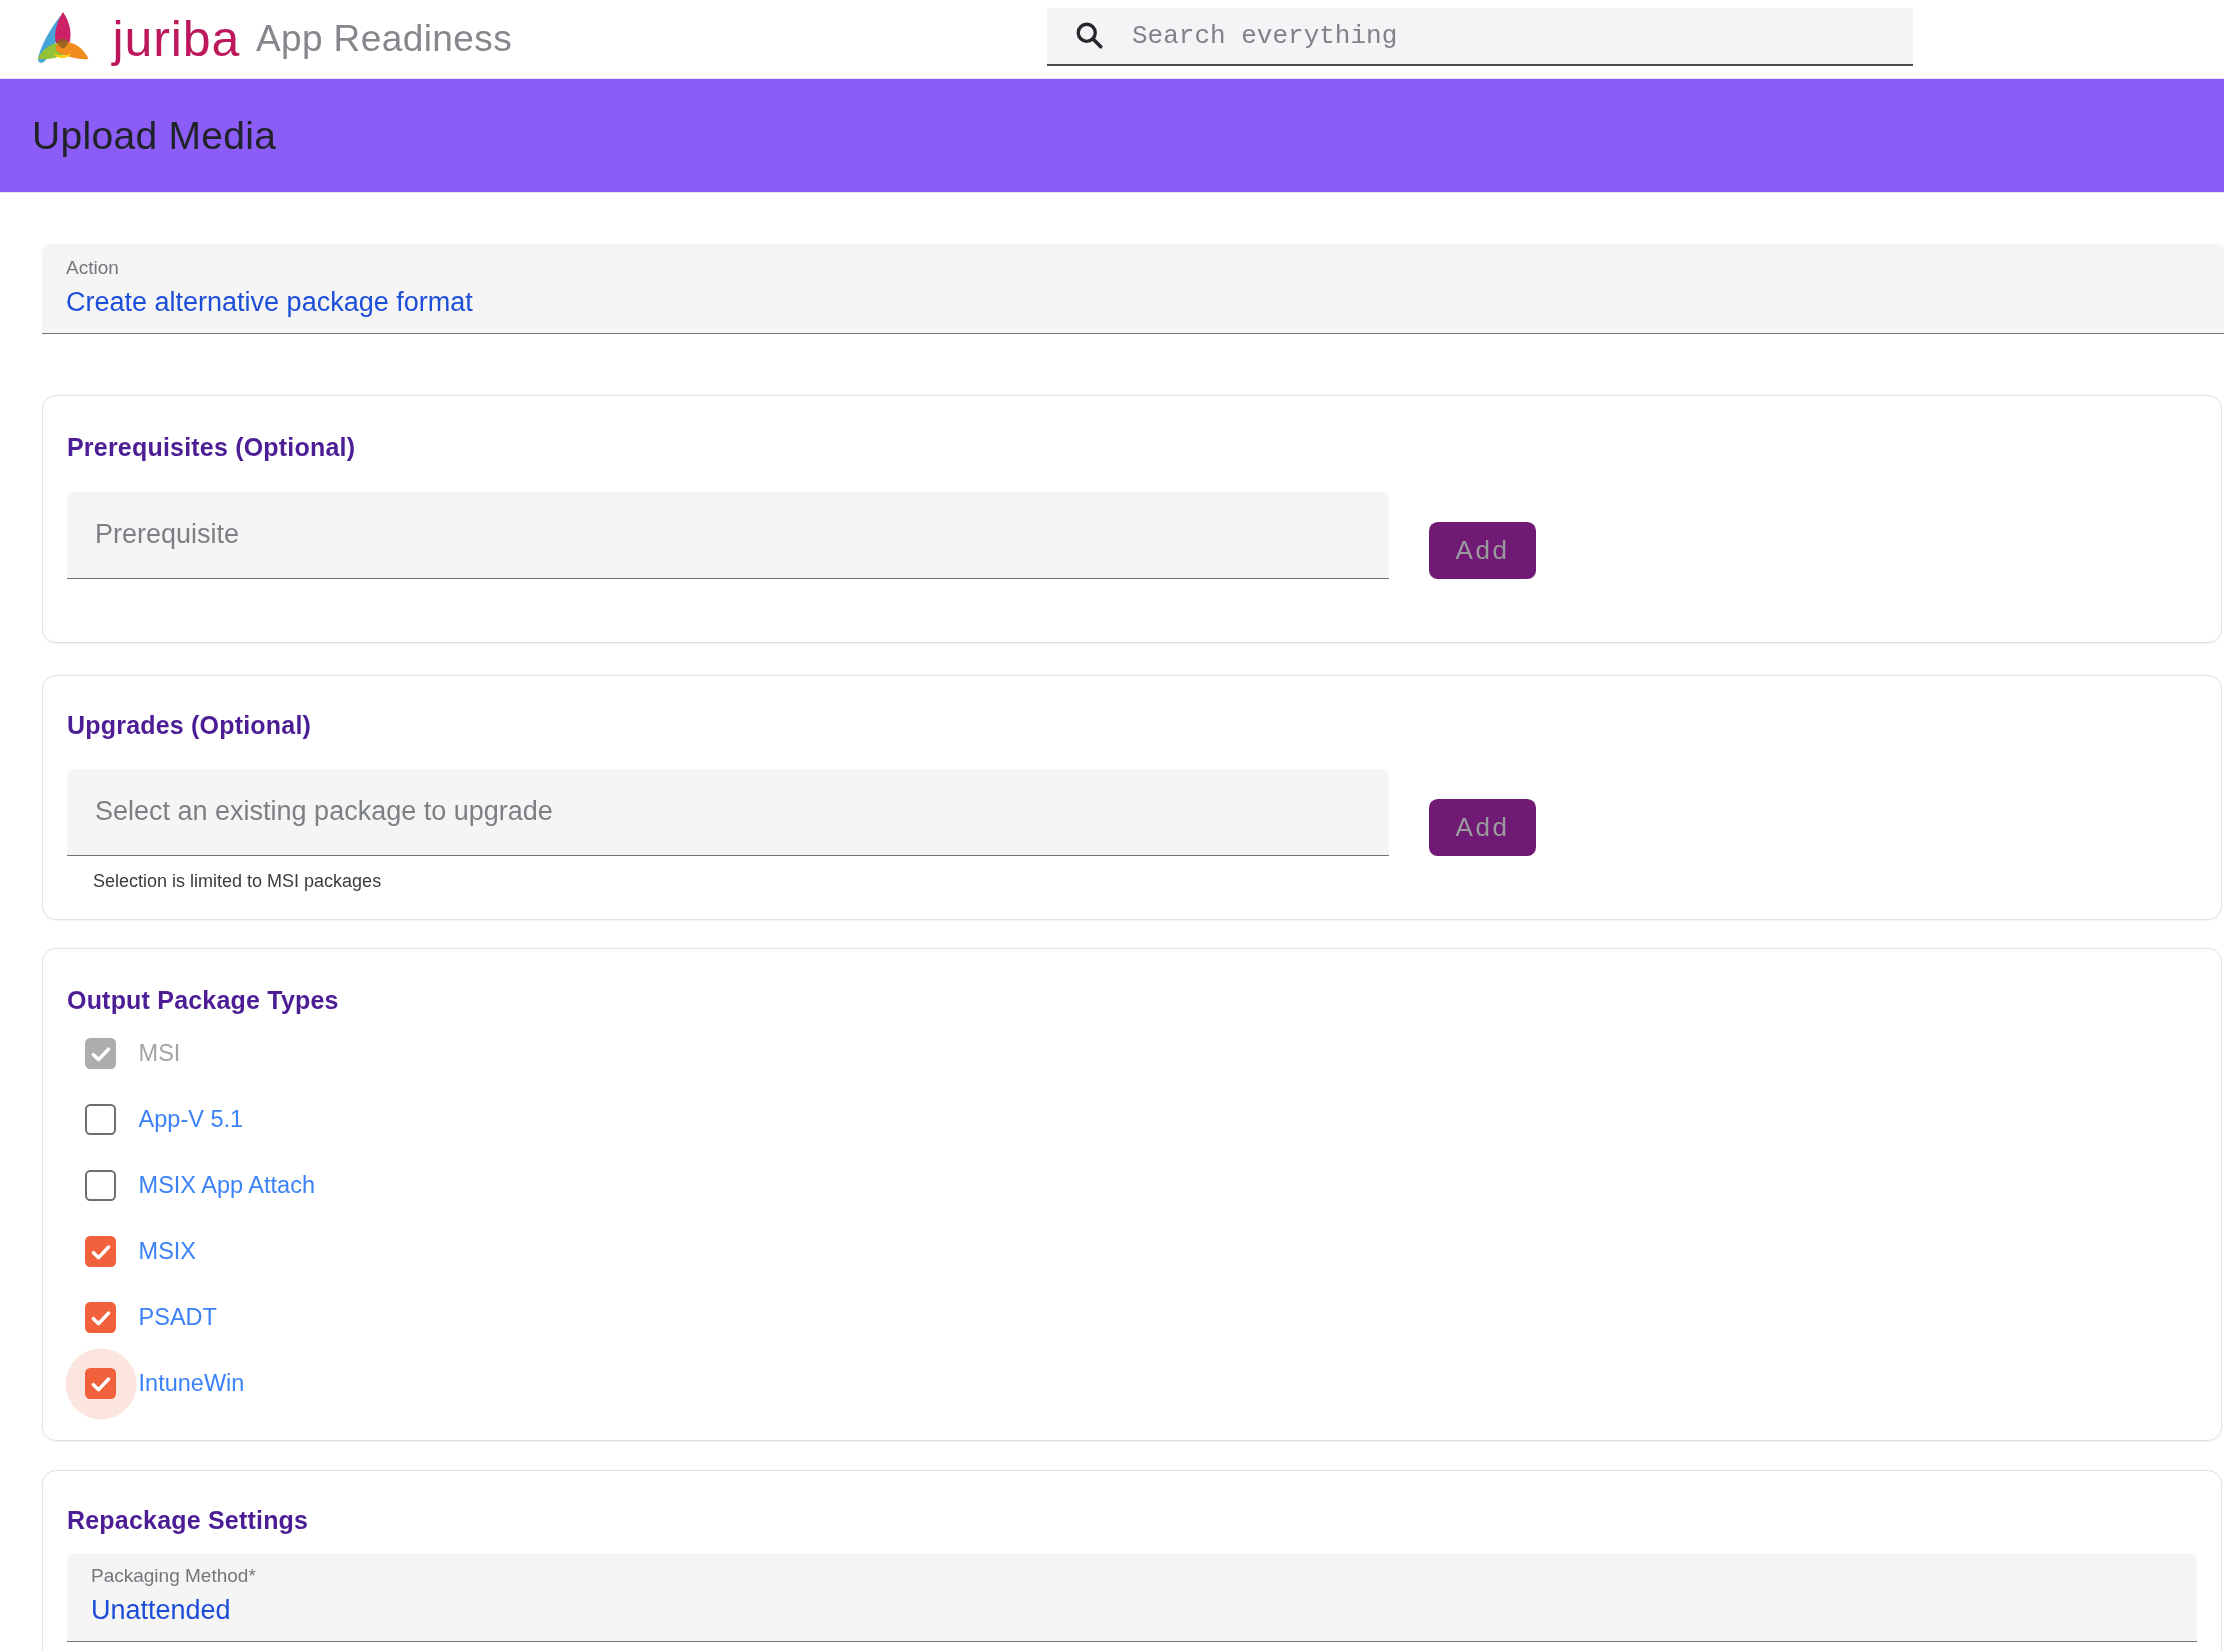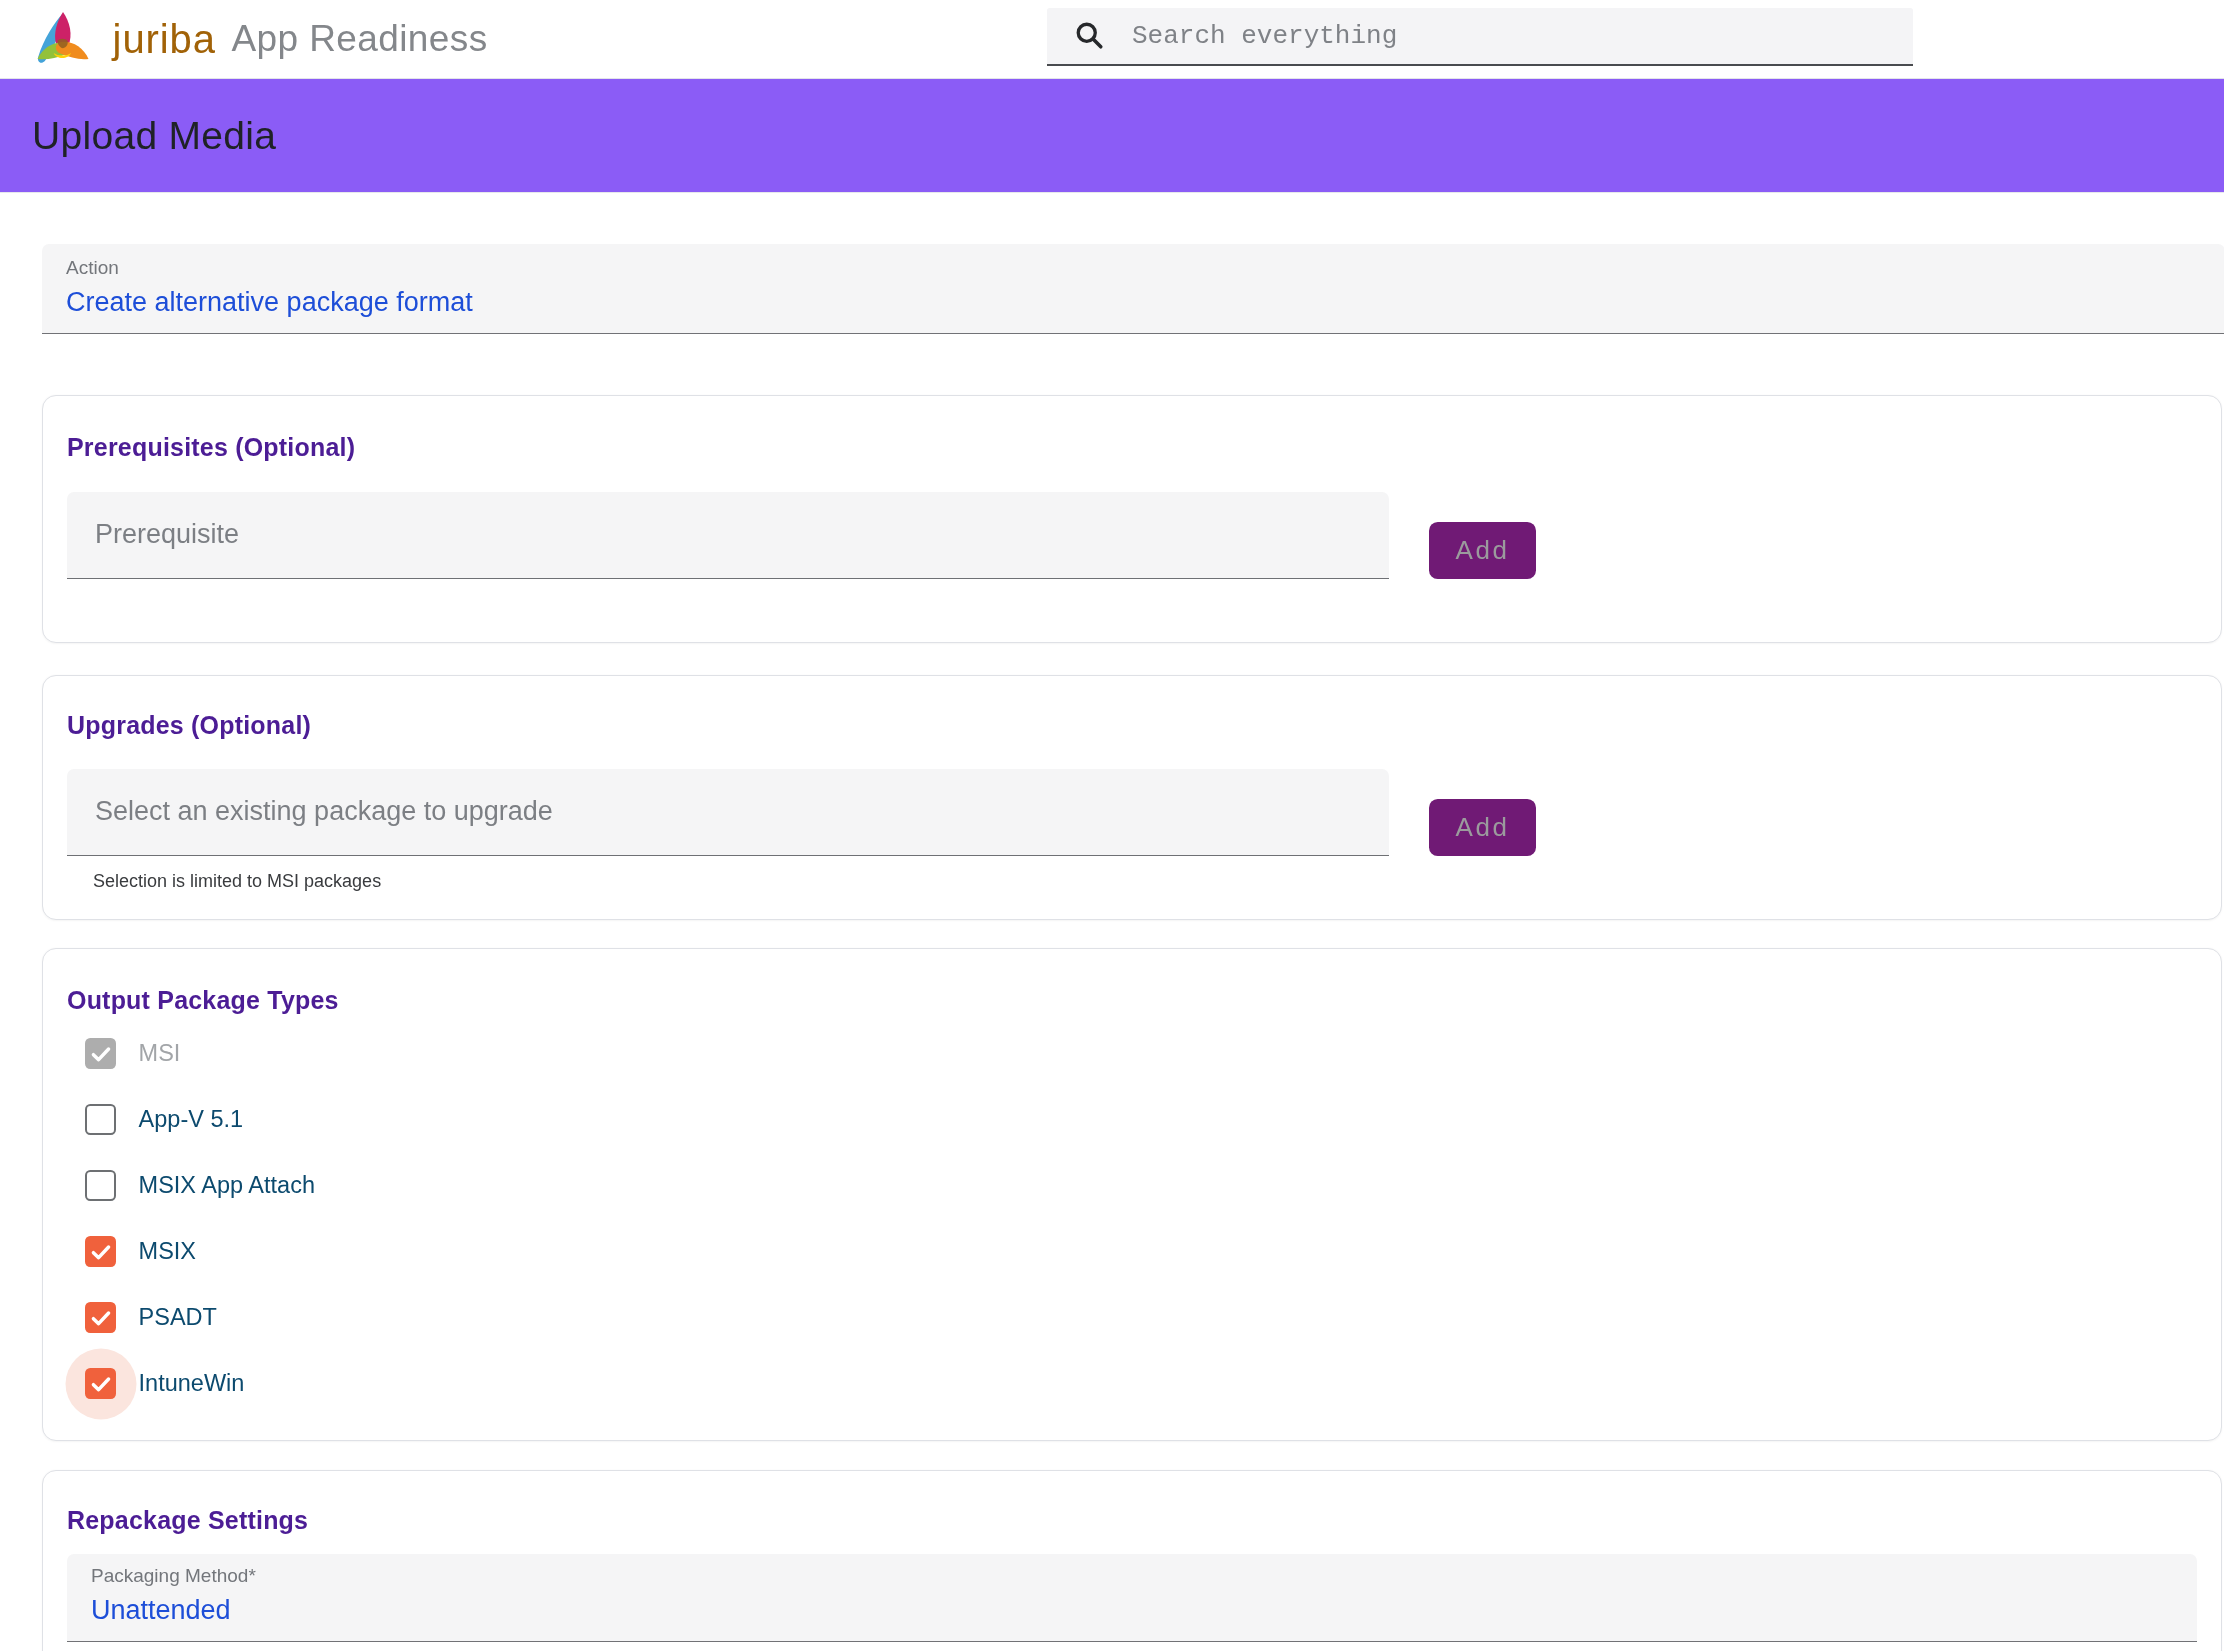--- a/index.html
+++ b/index.html
@@ -5,21 +5,21 @@
   html,body{margin:0;padding:0;}
   body{
     width:2225px;height:1651px;overflow:hidden;background:#ffffff;
     font-family:"Liberation Sans", sans-serif;color:#202226;
     --accent:#F0613C; --cbx-disabled:#ADADAD; --halo:#FBE5DE;
   }
   
   .header{position:relative;height:78px;background:#fff;}
   .brand{position:absolute;left:29px;top:9.6px;display:flex;align-items:center;}
   .logo-svg{width:68px;height:59px;}
-  .brand-name{margin-left:15.6px;font-size:40px;color:#a16207;letter-spacing:0.9px;}
+  .brand-name{margin-left:15.6px;font-size:50px;color:#be185d;letter-spacing:0.9px;}
   .brand-app{margin-left:15.6px;font-size:37px;color:#84878b;letter-spacing:0.4px;}
   .search{position:absolute;left:1047px;top:7.8px;width:866px;height:58px;background:#f4f4f6;
     border-bottom:2.6px solid #494b4f;border-radius:2.6px 2.6px 0 0;display:flex;align-items:center;
     padding-left:26px;box-sizing:border-box;}
   .search-icon{width:33px;height:33px;flex:0 0 auto;}
   .search input{border:0;background:transparent;outline:none;margin-left:24px;font-size:26px;
     color:#202124;width:747px;font-family:Liberation Mono, monospace;}
   .search input::placeholder{color:#7f8287;opacity:1;}
   
   .pagebar{height:115px;background:#8b5cf6;border-top:0.9px solid #e2e4e9;border-bottom:0.9px solid #e6e8ec;
@@ -59,21 +59,21 @@
     transform:translate(-50%,-50%);border-radius:50%;background:var(--halo);}
   .cbx-row.halo .halo-circle{display:block;}
   .cbx{position:absolute;left:0;top:0;right:0;bottom:0;border-radius:5.2px;border:2.6px solid #6d7073;
     box-sizing:border-box;display:flex;align-items:center;justify-content:center;}
   .cbx svg{display:none;width:26px;height:26px;}
   .cbx-row.checked .cbx{border-color:transparent;background:var(--accent);}
   .cbx-row.checked .cbx svg{display:block;}
   .cbx-row.disabled .cbx{background:var(--cbx-disabled);cursor:default;}
   .cbx-row.disabled{cursor:default;}
   .cbx-row.disabled .cbx-label{color:#a2a5a8;}
-  .cbx-label{margin-left:22.6px;font-size:23.5px;color:#0c4a6e;}
+  .cbx-label{margin-left:22.6px;font-size:23.5px;color:#3b82f6;}
   .select-field{margin-top:0;background:#f5f5f6;border-bottom:1.7px solid #717276;
     border-radius:7px 7px 0 0;padding:11.3px 0 14.8px 24px;cursor:pointer;}
 </style>
 </head>
 <body style="--accent: #F0613C; --cbx-disabled: #ADADAD; --halo: #FBE5DE;">
 
 <div class="header">
   <div class="brand">
     <svg class="logo-svg" viewBox="0 0 100 88">
       <path d="M50 5 C37 19 21 44 13 70 C11 77 17 82 23 76 C33 62 44 36 53 20 Z" fill="#44a3d9"></path>

